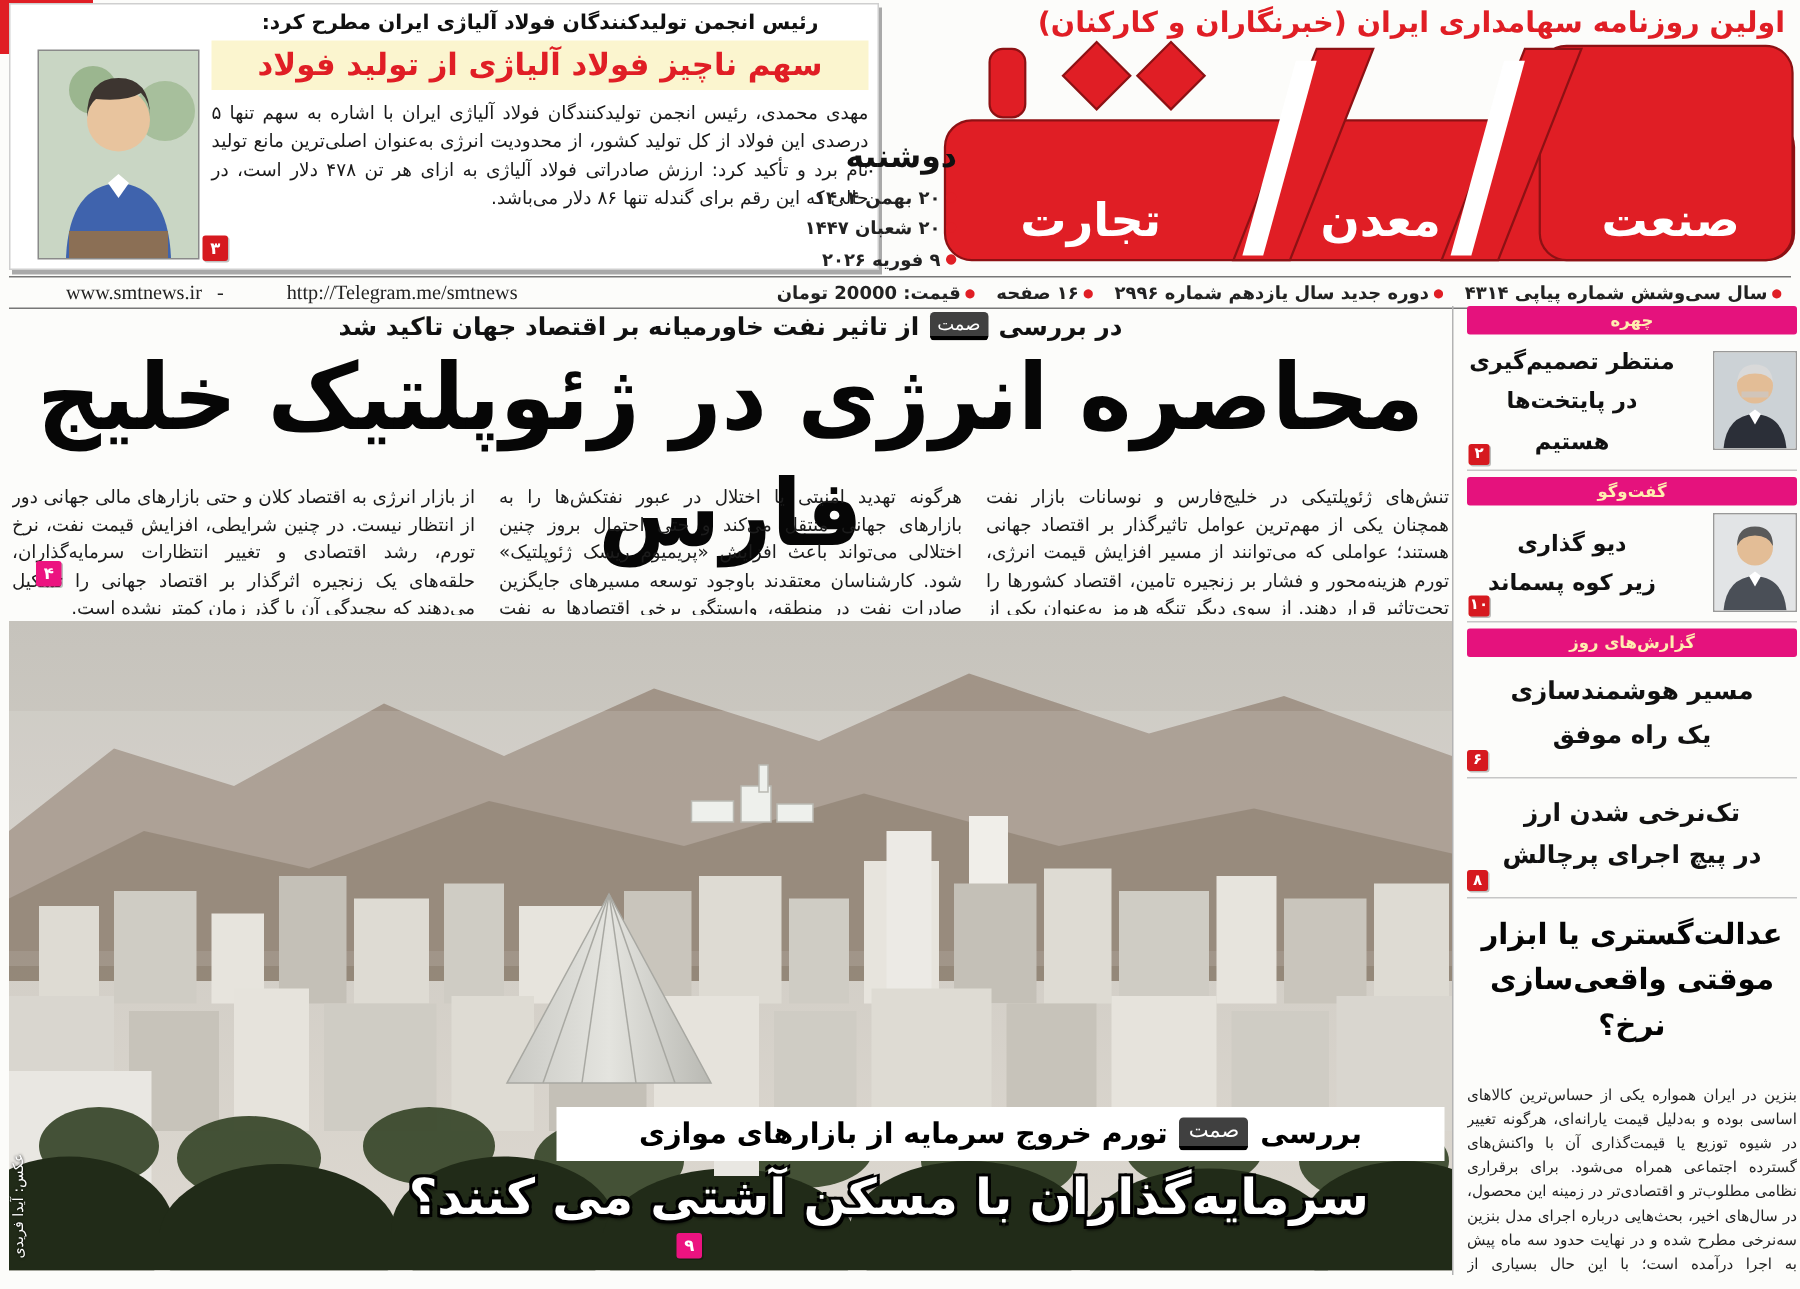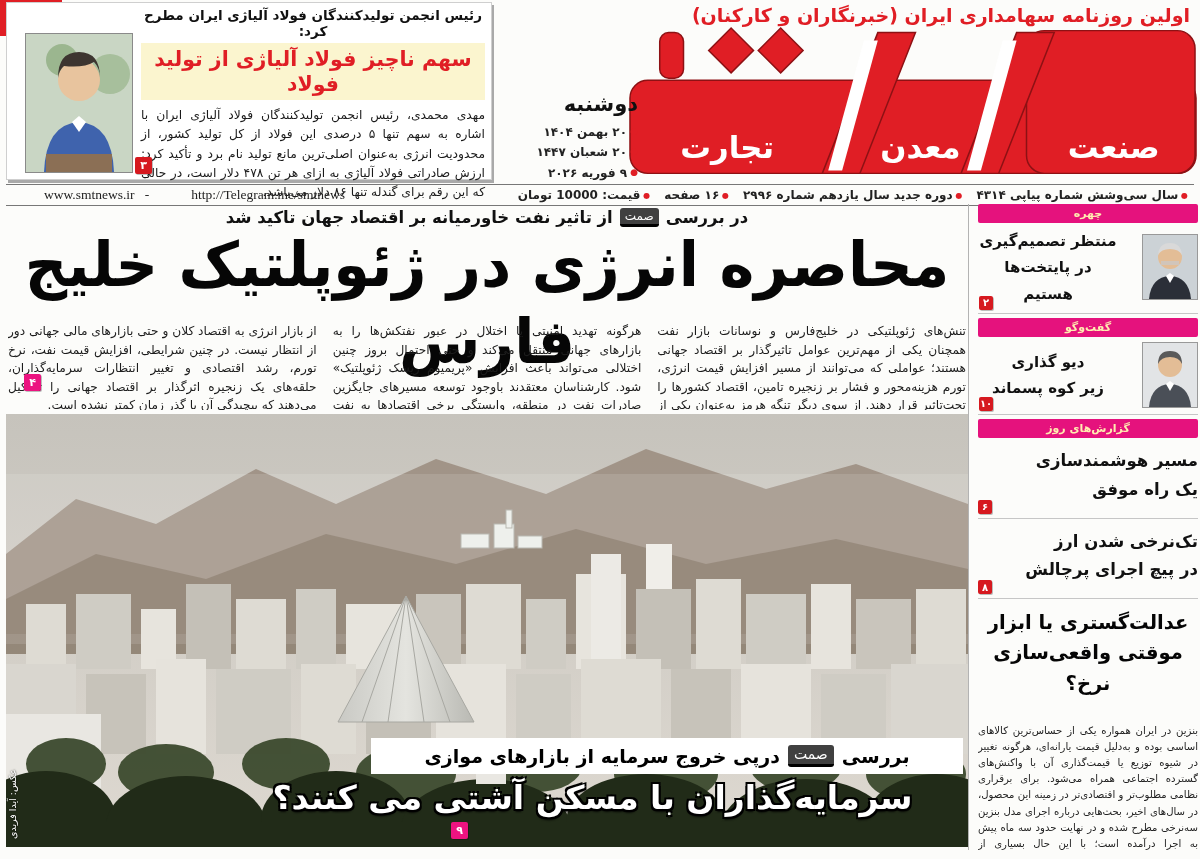--- a/index.html
+++ b/index.html
@@ -5,21 +5,21 @@
   html,body{margin:0;padding:0;}
   body{
     width:1200px;height:859px;position:relative;overflow:hidden;
     background:#fcfcfa;font-family:"DejaVu Sans",sans-serif;color:#111;
   }
   .abs{position:absolute;}
   
   .corner-strip{left:0;top:0;width:58px;height:36px;background:#e01e25;color:#fff;
     font-weight:bold;font-size:15px;display:flex;align-items:center;justify-content:flex-start;
     padding-right:4px;letter-spacing:2px;overflow:hidden;border-radius:0 0 6px 0;}
-  .tl-article{left:6px;top:2px;width:486px;height:178px;background:#fff;
+  .tl-article{left:6px;top:2px;width:580px;height:178px;background:#fff;
     border:1px solid #cfcfcf;box-shadow:2px 3px 0 #a9a9a9;box-sizing:border-box;}
   .tl-photo{position:absolute;left:18px;top:30px;width:106px;height:138px;border:1px solid #8a8a8a;overflow:hidden;}
   .tl-content{position:absolute;right:6px;top:4px;left:134px;}
   .tl-kicker{font-size:13.5px;font-weight:bold;text-align:center;color:#111;margin-bottom:4px;}
   .tl-headbox{background:#fbf5cf;padding:4px 6px;text-align:center;}
   .tl-headline{color:#e01e25;font-size:20.5px;font-weight:bold;line-height:1.2;}
   .tl-body{margin-top:6px;font-size:12.3px;line-height:1.56;text-align:justify;color:#1a1a1a;}
   .tl-badge{position:absolute;left:128px;bottom:5px;}
   .tagline{right:10px;top:4px;color:#e01e25;font-weight:bold;font-size:19px;}
   .logo-svg{right:2px;top:26px;}
@@ -63,21 +63,21 @@
   
   .v-divider{left:968px;top:204px;height:646px;width:1px;background:#b3b3b3;}
   .sidebar{right:2px;top:204px;width:220px;height:648px;overflow:hidden;}
   .sb-bar{height:19px;background:#e5127d;color:#ffedb0;font-size:11px;font-weight:bold;
     display:flex;align-items:center;justify-content:center;border-radius:2px;}
   .sb-card{position:relative;display:flex;gap:24px;padding:5px 0 6px;align-items:center;}
   .sb-card .sb-photo{width:54px;height:64px;border:1px solid #999;overflow:hidden;flex:none;}
   .sb-card .sb-title{flex:1;text-align:center;font-size:15px;font-weight:bold;line-height:1.75;}
   .sb-card .badge{position:absolute;left:1px;bottom:3px;width:14px;height:14px;font-size:10px;}
   .sb-rule{border-bottom:1px solid #c6c6c6;}
-  .sb-item{position:relative;text-align:right;font-size:16.5px;font-weight:bold;line-height:1.75;padding:9px 0 13px;}
+  .sb-item{position:relative;text-align:center;font-size:16.5px;font-weight:bold;line-height:1.75;padding:9px 0 13px;}
   .sb-item .badge{position:absolute;left:0;bottom:4px;width:14px;height:14px;font-size:10px;}
   .note-headline{text-align:center;font-size:19.5px;font-weight:bold;line-height:1.55;margin:9px 2px 24px;color:#050505;}
   .note-body{height:213px;overflow:hidden;font-size:10.1px;line-height:1.6;text-align:justify;color:#222;}
 </style>
 </head>
 <body>
 
 <div class="abs corner-strip">
   <span>ـ ـار</span>
 </div>
@@ -130,21 +130,21 @@
   <div class="dline">۲۰ بهمن ۱۴۰۴</div>
   <div class="dline">۲۰ شعبان ۱۴۴۷</div>
   <div class="dline">۹ فوریه ۲۰۲۶</div>
 </div>
 
 <div class="abs info-bar">
   <div class="info-meta">
     <span>سال سی‌وشش شماره پیاپی ۴۳۱۴</span>
     <span>دوره جدید سال یازدهم شماره ۲۹۹۶</span>
     <span>۱۶ صفحه</span>
-    <span>قیمت: 10000 تومان</span>
+    <span>قیمت: 20000 تومان</span>
   </div>
   <div class="info-urls">
     <a href="#">www.smtnews.ir</a>
     <span>-</span>
     <a href="#">http://Telegram.me/smtnews</a>
   </div>
 </div>
 
 <div class="abs main-kicker">
   <span>در بررسی</span>
@@ -244,21 +244,21 @@
       <ellipse cx="640" cy="408" rx="80" ry="48"></ellipse>
         <ellipse cx="800" cy="415" rx="85" ry="50"></ellipse>
       <ellipse cx="930" cy="408" rx="70" ry="48"></ellipse>
         <rect x="0" y="408" width="962" height="25"></rect>
     </g>
     <rect x="470" y="330" width="30" height="40" fill="#e9e7e2"></rect>
   </svg>
   <div class="caption1">
     <span>بررسی</span>
     <span class="smt-chip">صمت</span>
-    <span>درپی خروج سرمایه از بازارهای موازی</span>
+    <span>تورم خروج سرمایه از بازارهای موازی</span>
   </div>
   <div class="caption2">سرمایه‌گذاران با مسکن آشتی می کنند؟</div>
   <div class="badge magenta photo-badge">۹</div>
   <div class="photo-credit">عکس: آیدا فریدی</div>
 </div>
 
 <div class="abs v-divider"></div>
 <div class="abs sidebar">
 
   <div class="sb-bar">چهره</div>

